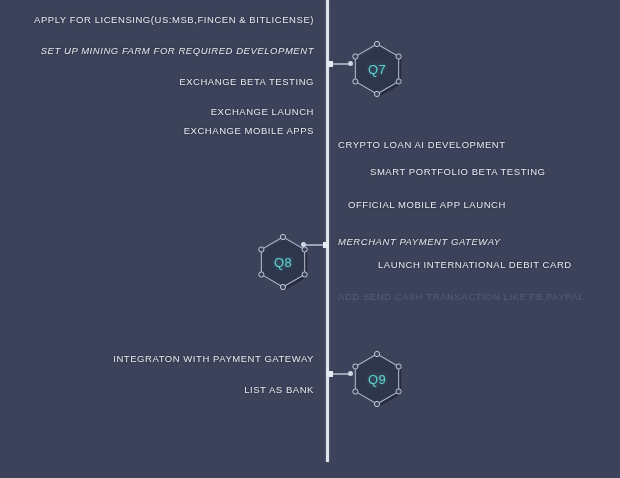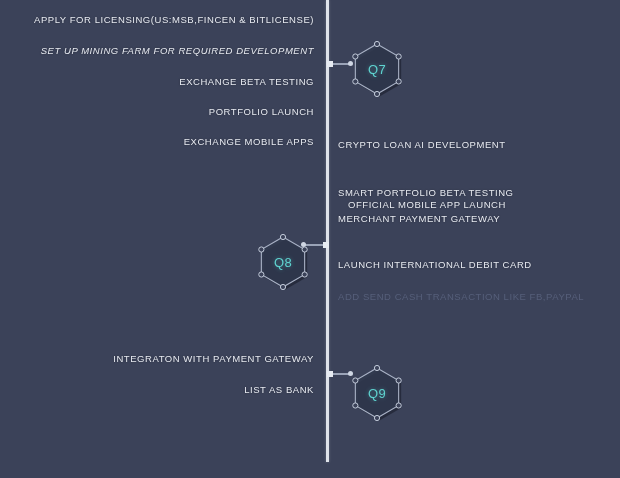--- a/index.html
+++ b/index.html
@@ -111,29 +111,29 @@
 <body>
 
 <div id="roadmap">
 
   <div class="timeline-axis"></div>
 
   <div id="milestone-layer">
       <div class="milestone left" style="top: 14px;">APPLY FOR LICENSING(US:MSB,FINCEN &amp; BITLICENSE)</div>
       <div class="milestone left" style="top: 45px; font-style: italic;">SET UP MINING FARM FOR REQUIRED DEVELOPMENT</div>
       <div class="milestone left" style="top: 76px;">EXCHANGE BETA TESTING</div>
-      <div class="milestone left" style="top: 106px;">PORTFOLIO LAUNCH</div>
-      <div class="milestone left" style="top: 136px;">EXCHANGE MOBILE APPS</div>
+      <div class="milestone left" style="top: 106px;">EXCHANGE LAUNCH</div>
+      <div class="milestone left" style="top: 125px;">EXCHANGE MOBILE APPS</div>
       <div class="milestone left" style="top: 353px; margin-left: 48px;">INTEGRATON WITH PAYMENT GATEWAY</div>
       <div class="milestone left" style="top: 384px;">LIST AS BANK</div>
       <div class="milestone right" style="top: 139px;">CRYPTO LOAN AI DEVELOPMENT</div>
-      <div class="milestone right" style="top: 187px;">SMART PORTFOLIO BETA TESTING</div>
+      <div class="milestone right" style="top: 166px; margin-left: 32px;">SMART PORTFOLIO BETA TESTING</div>
       <div class="milestone right" style="top: 199px; margin-left: 10px;">OFFICIAL MOBILE APP LAUNCH</div>
-      <div class="milestone right" style="top: 213px;">MERCHANT PAYMENT GATEWAY</div>
-      <div class="milestone right" style="top: 259px;">LAUNCH INTERNATIONAL DEBIT CARD</div>
+      <div class="milestone right" style="top: 236px; font-style: italic;">MERCHANT PAYMENT GATEWAY</div>
+      <div class="milestone right" style="top: 259px; margin-left: 40px;">LAUNCH INTERNATIONAL DEBIT CARD</div>
       <div class="milestone right dim" style="top: 291px;">ADD SEND CASH TRANSACTION LIKE FB,PAYPAL</div>
     </div>
 
   <div id="quarter-layer">
       <div class="connector to-right" style="top: 63px; left: 328px; width: 23px;">
         <span class="node-sq"></span>
         <span class="node-dot"></span>
       </div>
       <div class="hex-badge" style="left: 349px; top: 38px;">
         <svg width="56" height="62" viewBox="0 0 56 62">
@@ -162,21 +162,21 @@
           <circle cx="28" cy="56" r="2.6" fill="#3b4259" stroke="#c3cbda" stroke-width="1"></circle>
           <circle cx="6.349364905389031" cy="43.5" r="2.6" fill="#3b4259" stroke="#c3cbda" stroke-width="1"></circle>
           <circle cx="6.349364905389034" cy="18.499999999999996" r="2.6" fill="#3b4259" stroke="#c3cbda" stroke-width="1"></circle>
         </svg>
         <span class="hex-label">Q8</span>
       </div>
       <div class="connector to-right" style="top: 373px; left: 328px; width: 23px;">
         <span class="node-sq"></span>
         <span class="node-dot"></span>
       </div>
-      <div class="hex-badge" style="left: 349px; top: 362px;">
+      <div class="hex-badge" style="left: 349px; top: 348px;">
         <svg width="56" height="62" viewBox="0 0 56 62">
           <polygon points="30.5,8.5 52.15063509461097,21 52.15063509461097,46 30.5,58.5 8.84936490538903,46 8.849364905389034,20.999999999999996" fill="rgba(22,26,38,0.55)" stroke="none"></polygon>
           <polygon points="28,6 49.65063509461097,18.5 49.65063509461097,43.5 28,56 6.349364905389031,43.5 6.349364905389034,18.499999999999996" fill="rgba(48,56,78,0.85)" stroke="#a9b2c6" stroke-width="1.1"></polygon>
           <circle cx="28" cy="6" r="2.6" fill="#3b4259" stroke="#c3cbda" stroke-width="1"></circle>
           <circle cx="49.65063509461097" cy="18.5" r="2.6" fill="#3b4259" stroke="#c3cbda" stroke-width="1"></circle>
           <circle cx="49.65063509461097" cy="43.5" r="2.6" fill="#3b4259" stroke="#c3cbda" stroke-width="1"></circle>
           <circle cx="28" cy="56" r="2.6" fill="#3b4259" stroke="#c3cbda" stroke-width="1"></circle>
           <circle cx="6.349364905389031" cy="43.5" r="2.6" fill="#3b4259" stroke="#c3cbda" stroke-width="1"></circle>
           <circle cx="6.349364905389034" cy="18.499999999999996" r="2.6" fill="#3b4259" stroke="#c3cbda" stroke-width="1"></circle>
         </svg>

